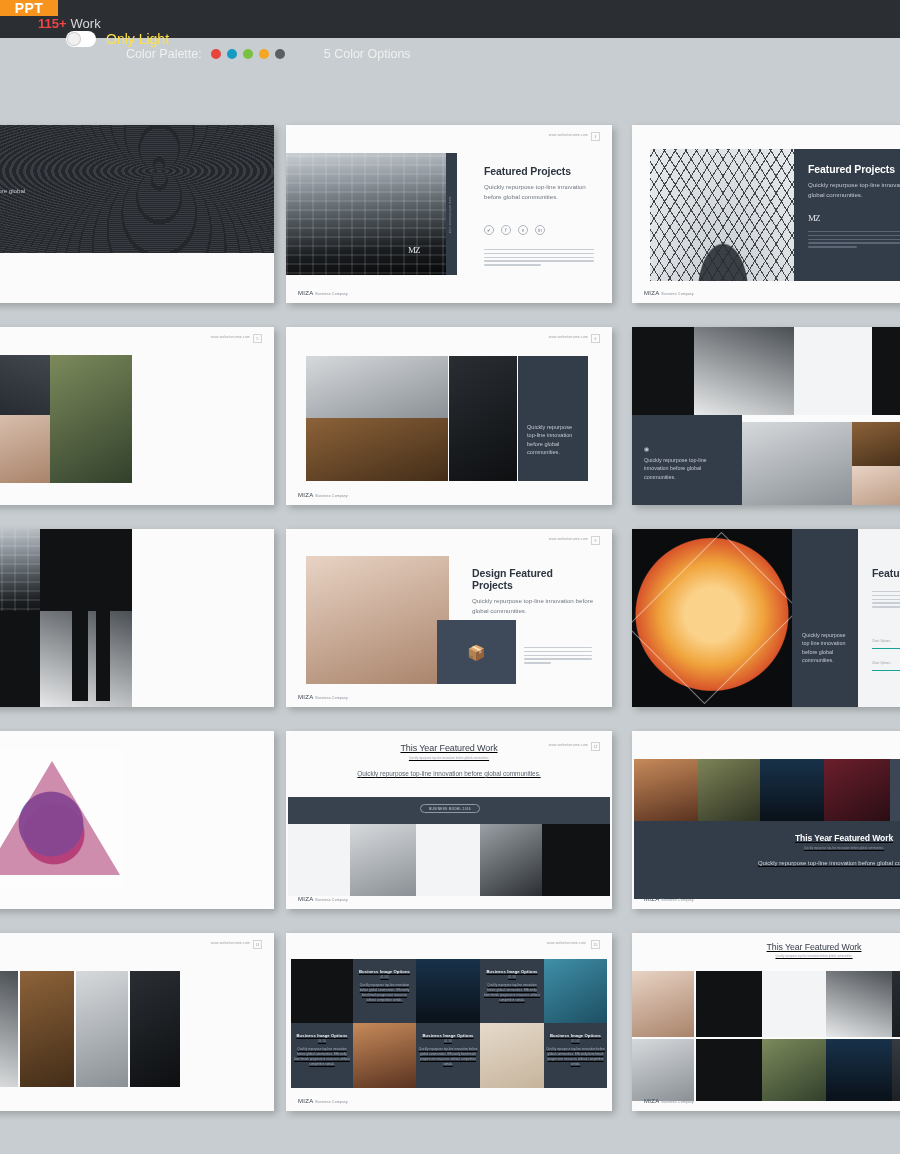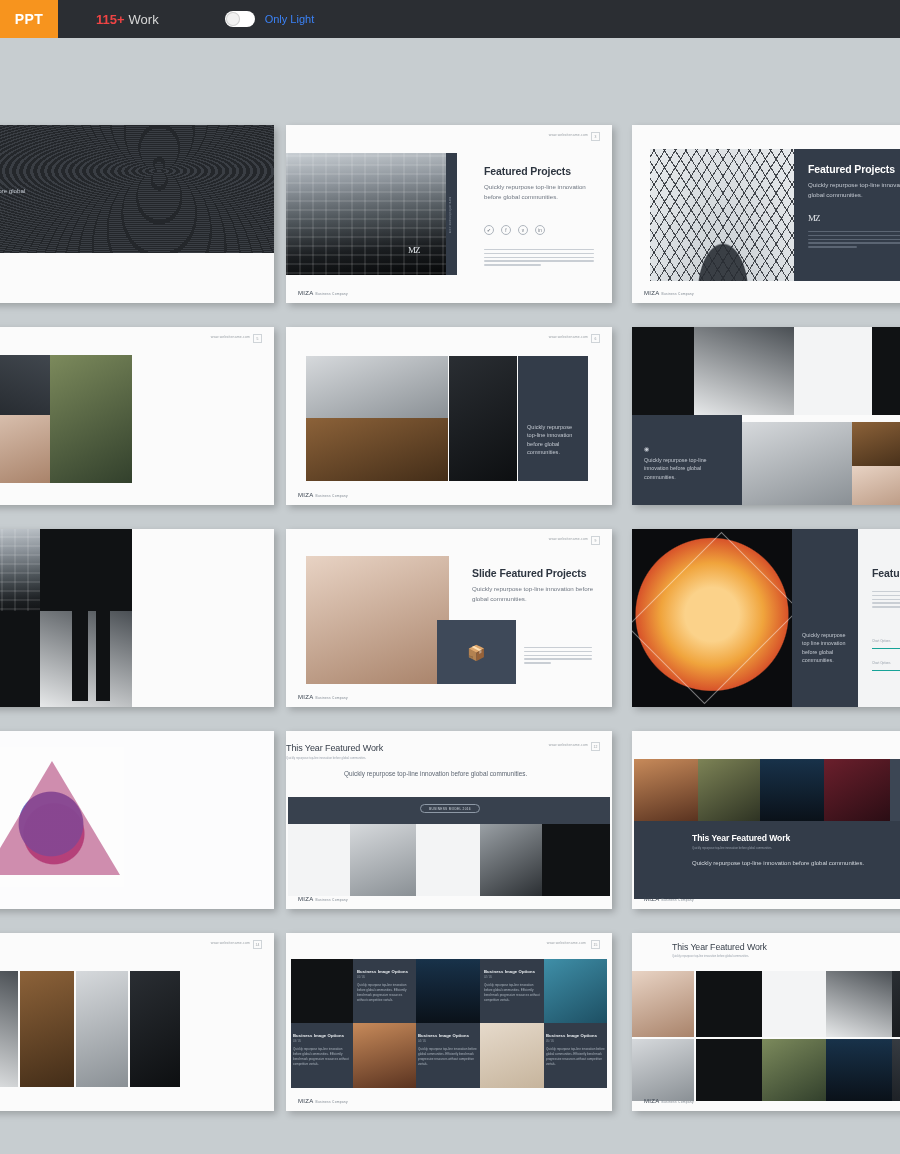--- a/index.html
+++ b/index.html
@@ -32,21 +32,21 @@
     display:flex; align-items:center; margin-left:66px; gap:10px;
   }
   .toggle{
     width:30px; height:16px; border-radius:9px; background:#ffffff;
     position:relative; flex:0 0 auto; cursor:pointer;
   }
   .toggle .knob{
     position:absolute; left:1px; top:1px; width:14px; height:14px;
     border-radius:50%; background:#f1f1f1; box-shadow:0 0 0 1px #d0d0d0 inset;
   }
-  .toggle-label{ color:#3b82f6; font-size:11px; }
+  .toggle-label{ color:#fde047; font-size:14px; }
 
   .palette-wrap{
     display:flex; align-items:center; margin-left:126px; gap:9px;
   }
   .palette-label{ color:#f0f0f0; font-size:12.5px; }
   .dots{ display:flex; gap:6px; align-items:center; }
   .dot{ width:10px; height:10px; border-radius:50%; cursor:pointer; }
   .coloropts{ color:#f0f0f0; font-size:12.5px; margin-left:30px; white-space:nowrap; }
 
   
@@ -156,51 +156,62 @@
     position:absolute; display:flex; align-items:center; justify-content:center;
     background:#3e4959;
   }
   .icon-glyph{ color:#e8ecf0; font-size:15px; line-height:1; }
 
   .band{ position:absolute; background:#38414e; }
   .pill{
     position:absolute; border:.5px solid #8e99a6; border-radius:6px;
     font-size:3.2px; color:#cfd6de; padding:1.5px 8px; letter-spacing:.3px;
   }
-  .centerblk{ position:absolute; text-align:left; }
+  .centerblk{ position:absolute; text-align:center;text-decoration:underline; }
   .cardtitle{ font-size:4.2px; color:#eef1f4; font-weight:bold; letter-spacing:.1px; }
   .cardsub{ font-size:2.6px; color:#97a1ad; margin-top:2px; }
   .cardbody{ font-size:3px; color:#aab3bd; line-height:1.7; margin-top:4px; }
   .accentline{ position:absolute; height:1px; background:#17a398; }
   .mzmark{ font-size:9px; color:#dfe3e7; letter-spacing:-1px; font-family:"Liberation Serif", serif; }
   .vtext{
     position:absolute; font-size:2.6px; color:#8d96a1;
     writing-mode:vertical-rl; letter-spacing:.5px;
   }
 </style>
 </head>
 <body>
 
-<div class="topbar" style="background: rgb(43, 46, 51);">
+<div class="topbar" style="background: rgb(43, 46, 51); flex-direction: column;">
   <div class="brand" style="background: rgb(247, 148, 30);">
     <span>PPT</span>
   </div>
 
   <div class="slidecount">
     <span class="num">115+</span>
     <span class="unit">Work</span>
   </div>
 
   <div class="toggle-wrap">
     <div class="toggle">
       <div class="knob"></div>
     </div>
     <span class="toggle-label">Only Light</span>
   </div>
 
+  <div class="palette-wrap">
+    <span class="palette-label">Color Palette:</span>
+    <span class="dots">
+      <span class="dot" style="background: rgb(232, 68, 58);"></span>
+      <span class="dot" style="background: rgb(24, 153, 196);"></span>
+      <span class="dot" style="background: rgb(122, 193, 67);"></span>
+      <span class="dot" style="background: rgb(245, 166, 35);"></span>
+      <span class="dot" style="background: rgb(90, 95, 102);"></span>
+    </span>
+    <span class="coloropts">5 Color Options</span>
+  </div>
 </div>
 
 <div class="grid">
 
   <div class="row">
 
     <div class="slide c1">
       <div class="inner">
         <div class="img swirl" style="left:0;top:0;right:0;height:128px;"></div>
         <div style="position:absolute;left:22px;top:44px;width:200px;">
@@ -338,21 +349,21 @@
 
     <div class="slide c2">
       <div class="inner">
         <span class="url" style="right:24px;">www.websitename.com</span>
         <span class="pgnum" style="right:12px;top:7px;">9</span>
         <div class="img p-skin" style="left:20px;top:27px;width:143px;height:128px;"></div>
         <div class="icon-box" style="left:151px;top:91px;width:79px;height:64px;">
           <span class="icon-glyph">📦</span>
         </div>
         <div style="position:absolute;left:186px;top:38px;width:124px;">
-          <div class="h1">Slide Featured Projects</div>
+          <div class="h1">Design Featured Projects</div>
           <div class="sub">Quickly repurpose top-line innovation before global communities.</div>
         </div>
         <div class="lines" style="position:absolute;left:238px;top:118px;width:68px;">
           <i></i>
             <i></i>
             <i></i>
             <i></i>
             <i style="width:40%"></i>
         </div>
         <div class="brandfoot">

